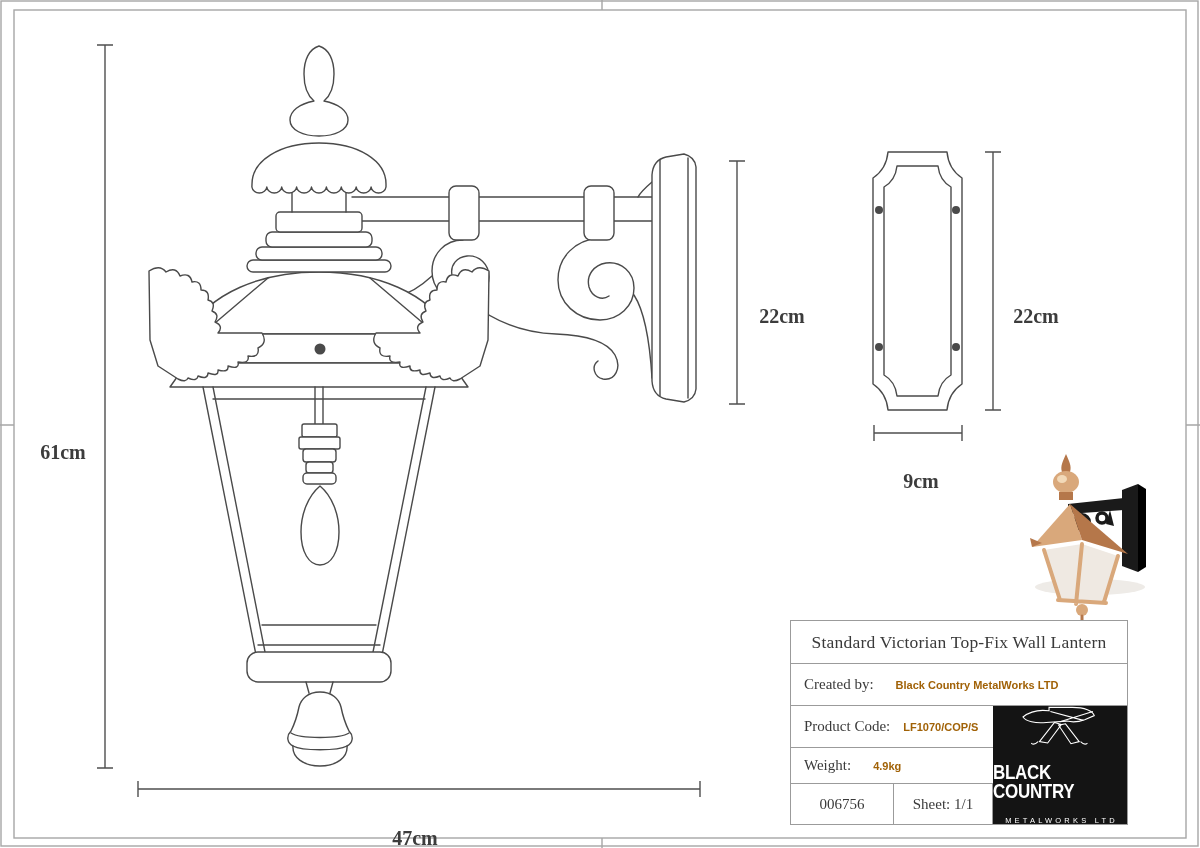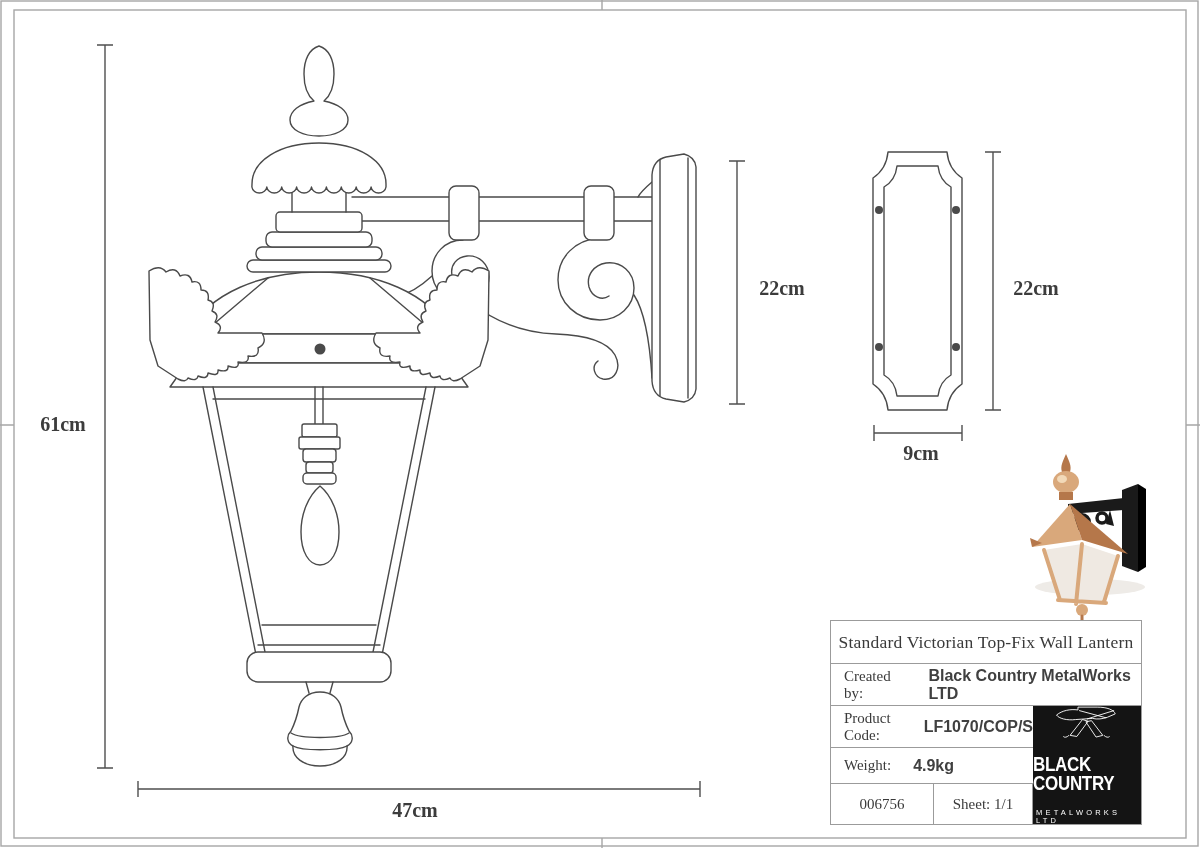--- a/index.html
+++ b/index.html
@@ -1,33 +1,33 @@
 <!DOCTYPE html>
 <html><head>
 <meta charset="utf-8">
 <style>
   html,body{margin:0;padding:0;background:#fff;}
   #sheet{position:relative;width:1200px;height:848px;background:#fff;overflow:hidden;
          font-family:"Liberation Serif",serif;}
   #linework{position:absolute;left:0;top:0;}
   .dim-label{position:absolute;transform:translate(-50%,-50%);font-family:"Liberation Serif",serif;
-             font-weight:700;font-size:20px;color:#3c3c3c;white-space:nowrap;}
+             font-weight:700;font-size:20px;color:#3c3c3c;white-space:nowrap;margin-top:28px;}
   
-  #title-block{position:absolute;left:830px;top:620px;width:312px;height:205px;box-sizing:border-box;
+  #title-block{position:absolute;left:790px;top:620px;width:338px;height:205px;box-sizing:border-box;
                border:1px solid #9b9b9b;display:grid;grid-template-columns:103px 99px 1fr;
                grid-template-rows:43px 42px 42px 36px 1fr;background:#fff;color:#3a3a3a;}
   .tb-cell{box-sizing:border-box;border-bottom:1px solid #9b9b9b;display:flex;align-items:center;
            font-size:15px;overflow:hidden;}
   .tb-title{grid-column:1/4;grid-row:1;justify-content:center;font-size:17.5px;letter-spacing:.2px;}
   .tb-created{grid-column:1/4;grid-row:2;padding-left:13px;gap:22px;}
   .tb-product{grid-column:1/3;grid-row:3;padding-left:13px;gap:13px;}
   .tb-weight{grid-column:1/3;grid-row:4;padding-left:13px;gap:22px;}
   .tb-num{grid-column:1/2;grid-row:5;justify-content:center;border-bottom:none;border-right:1px solid #9b9b9b;}
   .tb-sheet{grid-column:2/3;grid-row:5;justify-content:center;border-bottom:none;border-right:1px solid #9b9b9b;}
-  .tb-value{font-family:"Liberation Sans",sans-serif;font-weight:700;font-size:16px;color:#404040;}
+  .tb-value{font-family:"Liberation Sans",sans-serif;font-weight:700;font-size:11px;color:#a16207;}
   #logo-cell{grid-column:3/4;grid-row:3/6;display:flex;flex-direction:column;align-items:center;
              justify-content:center;gap:16px;border-bottom:none;}
   #logo-line1{font-family:"Liberation Sans",sans-serif;font-weight:700;font-size:17px;
               letter-spacing:-.3px;line-height:1;transform:scaleY(1.15);}
   #logo-line2{font-family:"Liberation Sans",sans-serif;font-weight:400;font-size:7.5px;
               letter-spacing:3.2px;line-height:1;margin-top:2px;padding-left:3px;}
 </style>
 </head>
 <body>
 

